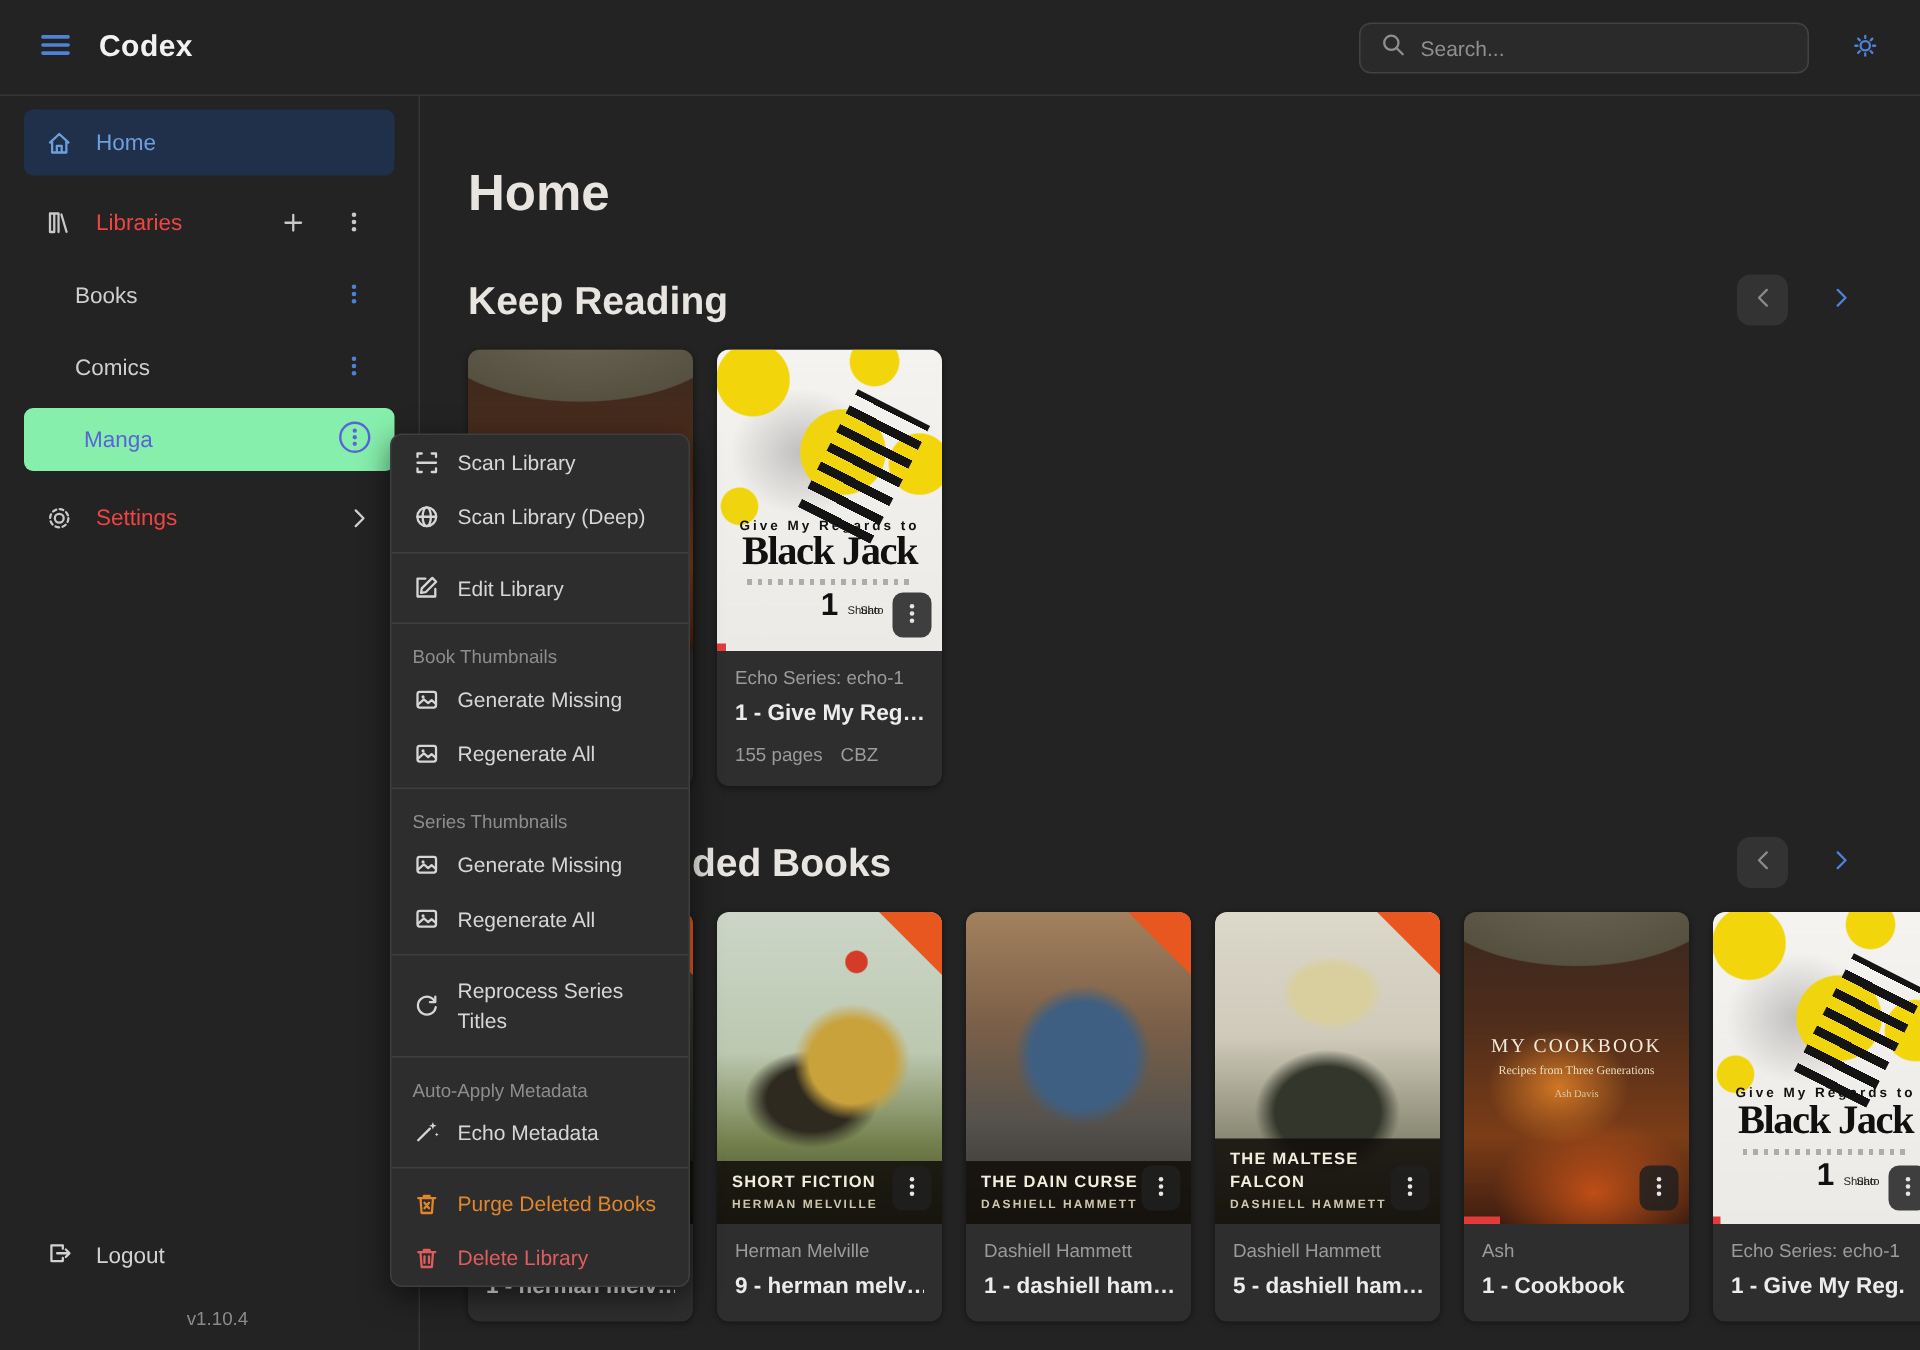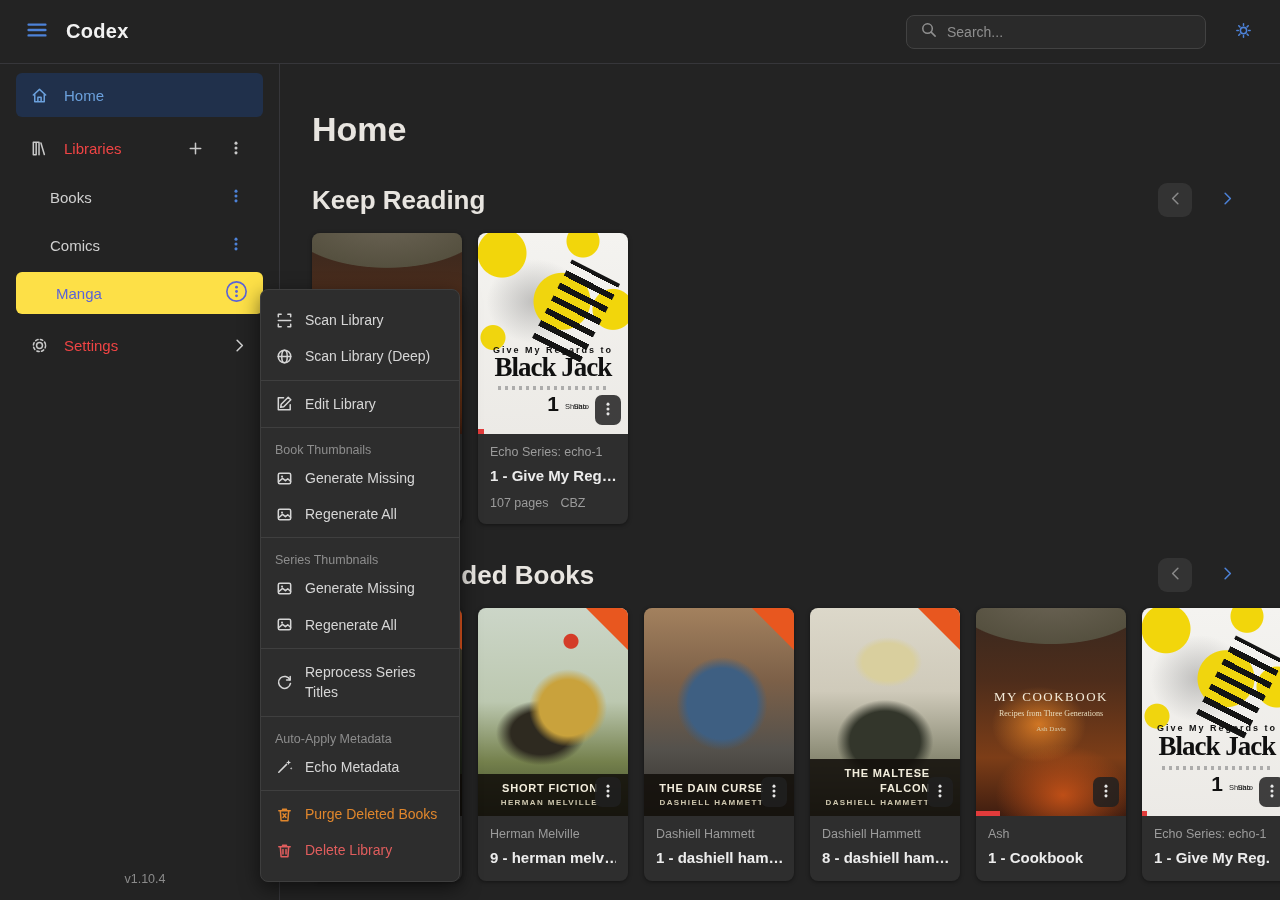--- a/index.html
+++ b/index.html
@@ -30,21 +30,21 @@
     height:44px; border-radius:6px; font-size:15px; color:#ef4444; cursor:pointer; }
   .side-item .grow { flex:1; }
   .side-item.home-active { background:#20304b; color:var(--home-blue); }
   .side-item.home-active .ic { color:var(--home-blue); }
   .side-item .ic { color:#c9c9c9; display:flex; }
   .mini-btn { border:none; background:none; color:var(--accent); width:26px; height:26px;
     display:flex; align-items:center; justify-content:center; cursor:pointer; }
   .side-sub { display:flex; align-items:center; margin:6px 16px 0; padding:0 14px 0 34px;
     height:42px; border-radius:6px; font-size:15px; color:#cfcfcf; cursor:pointer; }
   .side-sub .grow { flex:1; }
-  .side-sub.active { background:#fde047; color:var(--indigo);padding-left:40px; }
+  .side-sub.active { background:#86efac; color:var(--indigo);padding-left:40px; }
   .chev { color:#cfcfcf; display:flex; }
   .logout { position:absolute; left:16px; right:16px; bottom:42px; display:flex; align-items:center;
     gap:15px; padding:0 14px; height:42px; font-size:15px; color:#d2d2d2; cursor:pointer; border-radius:6px;}
   .version { position:absolute; bottom:14px; left:0; width:290px; text-align:center;
     font-size:12.5px; color:#8a8a8a; }
 
   
   .main { position:absolute; top:64px; left:280px; width:1000px; padding-left:32px; z-index:1; }
   .page-title { font-size:34px; font-weight:bold; color:#e8e5e0; margin-top:46px; }
   .section-head { display:flex; align-items:center; justify-content:space-between;
@@ -113,28 +113,28 @@
     linear-gradient(180deg,#ccd6c8 0%,#bcc8b0 45%,#74804c 74%,#39442a 100%); }
   .cv-daincurse { background:
     radial-gradient(ellipse 46% 34% at 52% 46%, #3e5f82 0 50%, rgba(0,0,0,0) 66%),
     linear-gradient(180deg,#a3815e 0%,#7c6048 35%,#54514c 68%,#33302c 100%); }
   .cv-falcon { background:
     radial-gradient(ellipse 38% 20% at 52% 26%, #d9cf9e 0 45%, rgba(0,0,0,0) 60%),
     radial-gradient(ellipse 52% 32% at 50% 64%, #33362b 0 45%, rgba(0,0,0,0) 62%),
     linear-gradient(180deg,#dcd8ca 0%,#cfcaba 40%,#8a8a74 72%,#474a3a 100%); }
 
   .banner { position:absolute; left:0; right:0; bottom:0; background:rgba(18,15,10,.88);
-    padding:7px 30px 9px 10px; text-align:right; z-index:1;}
+    padding:7px 30px 9px 10px; text-align:left; z-index:1;}
   .banner-title { font-size:11px; font-weight:bold; color:#f2eddc; letter-spacing:.8px; line-height:1.3; }
   .banner-author { font-size:8px; font-weight:bold; color:#cdc6ae; letter-spacing:1.4px; margin-top:3px; }
 
   
   .ctx { position:absolute; left:260px; top:289px; width:200px; background:#2d2d2d;
     border:1px solid #3e3e3e; border-radius:8px; box-shadow:0 6px 20px rgba(0,0,0,.55);
-    padding:12px 0; z-index:20; }
+    padding:0 0; z-index:20; }
   .ctx-item { display:flex; align-items:center; gap:11px; padding:8px 14px; font-size:14px;
     color:#d6d6d6; cursor:pointer; line-height:1.45; }
   .ctx-item .ic { flex:none; display:flex; color:inherit; }
   .ctx-item.orange { color:var(--orange); }
   .ctx-item.red { color:var(--red); }
   .ctx-label { padding:10px 14px 3px; font-size:12.5px; color:#8d8d8d; }
   .ctx-div { height:1px; background:#3f3f3f; margin:5px 0; }
 </style>
 </head>
 <body>
@@ -237,20 +237,26 @@
           <circle cx="10" cy="10" r="6.4" stroke-dasharray="2.6 2.45"></circle>
         </svg>
       </span>
     <span class="grow">Settings</span>
     <span class="chev">
         <svg width="19" height="19" viewBox="0 0 20 20" fill="none" stroke="currentColor" stroke-width="1.6" stroke-linecap="round" stroke-linejoin="round">
           <path d="M7.5 4.5L13 10l-5.5 5.5"></path>
         </svg>
       </span>
   </div>
+  <div class="logout">
+    <span class="ic"><svg width="19" height="19" viewBox="0 0 20 20" fill="none" stroke="currentColor" stroke-width="1.6" stroke-linecap="round" stroke-linejoin="round">
+          <path d="M12.5 6.8V4.5h-8v11h8v-2.3M8.5 10H17M14.6 7.4L17.2 10l-2.6 2.6"></path>
+        </svg></span>
+    <span>Logout</span>
+  </div>
   <div class="version">v1.10.4</div>
 </nav>
 
 <main class="main">
   <h1 class="page-title">Home</h1>
   <div id="sections">
       <div class="section-head">
         <h2>Keep Reading</h2>
         <div class="arrows">
           <button class="arrow-btn">
@@ -305,21 +311,21 @@
                   <circle cx="10" cy="4.6" r="1.7"></circle>
                   <circle cx="10" cy="10" r="1.7"></circle>
                   <circle cx="10" cy="15.4" r="1.7"></circle>
                 </svg></span>
             </button>
           </div>
           <div class="card-info">
             <div class="c-series">Echo Series: echo-1</div>
             <div class="c-title">1 - Give My Reg…</div>
             <div class="c-meta">
-              <span>107 pages</span>
+              <span>155 pages</span>
               <span>CBZ</span>
             </div>
           </div>
         </div>
       </div>
       <div class="section-head">
         <h2>Recently Added Books</h2>
         <div class="arrows">
           <button class="arrow-btn">
             <span class="ic"><svg width="19" height="19" viewBox="0 0 20 20" fill="none" stroke="currentColor" stroke-width="1.6" stroke-linecap="round" stroke-linejoin="round">
@@ -400,21 +406,21 @@
             <button class="cover-dots">
               <span class="ic"><svg width="18" height="18" viewBox="0 0 20 20" fill="currentColor">
                   <circle cx="10" cy="4.6" r="1.7"></circle>
                   <circle cx="10" cy="10" r="1.7"></circle>
                   <circle cx="10" cy="15.4" r="1.7"></circle>
                 </svg></span>
             </button>
           </div>
           <div class="card-info">
             <div class="c-series">Dashiell Hammett</div>
-            <div class="c-title">8 - dashiell ham…</div>
+            <div class="c-title">5 - dashiell ham…</div>
           </div>
         </div>
         <div class="card">
           <div class="cover cv-cookbook">
             <div class="cb-text">
               <div class="cb-title">MY COOKBOOK</div>
               <div class="cb-sub">Recipes from Three Generations</div>
               <div class="cb-author">Ash Davis</div>
             </div>
             <div class="progress" style="width: 16%;"></div>

